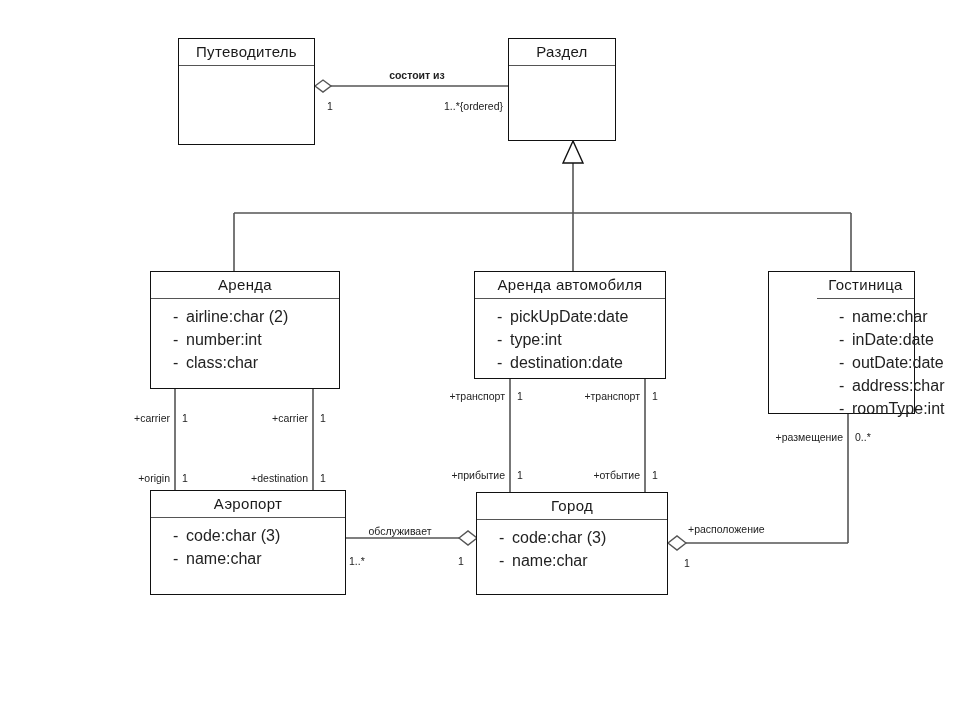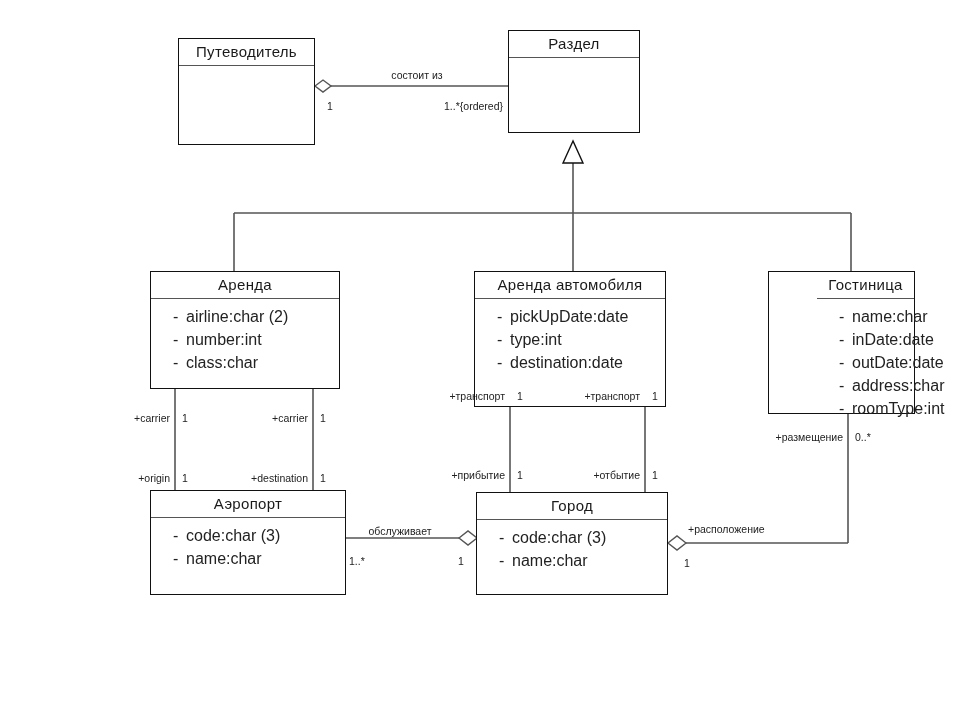--- a/index.html
+++ b/index.html
@@ -82,35 +82,35 @@
       <line x1="848" y1="543" x2="686" y2="543"></line>
       <polygon points="686,543 677,536 668,543 677,550" fill="#ffffff" stroke="#555555" stroke-width="1.4"></polygon>
     </g>
   </svg>
 
   <div class="uml-class" style="left:178px;top:38px;width:137px;height:107px;">
     <div class="uml-name">Путеводитель</div>
     <div class="uml-attrs"></div>
   </div>
 
-  <div class="uml-class" style="left:508px;top:30px;width:132px;height:103px;">
+  <div class="uml-class" style="left:508px;top:38px;width:108px;height:103px;">
     <div class="uml-name">Раздел</div>
     <div class="uml-attrs"></div>
   </div>
 
   <div class="uml-class" style="left:150px;top:271px;width:190px;height:118px;">
     <div class="uml-name">Аренда</div>
     <div class="uml-attrs">
       <div class="uml-attr"><span class="dash">-</span><span>airline:char (2)</span></div>
       <div class="uml-attr"><span class="dash">-</span><span>number:int</span></div>
       <div class="uml-attr"><span class="dash">-</span><span>class:char</span></div>
     </div>
   </div>
 
-  <div class="uml-class" style="left:474px;top:271px;width:192px;height:136px;">
+  <div class="uml-class" style="left:474px;top:271px;width:192px;height:108px;">
     <div class="uml-name">Аренда автомобиля</div>
     <div class="uml-attrs">
       <div class="uml-attr"><span class="dash">-</span><span>pickUpDate:date</span></div>
       <div class="uml-attr"><span class="dash">-</span><span>type:int</span></div>
       <div class="uml-attr"><span class="dash">-</span><span>destination:date</span></div>
     </div>
   </div>
 
   <div class="uml-class" style="left:768px;top:271px;width:147px;height:143px;padding-left:48px;">
     <div class="uml-name">Гостиница</div>
@@ -132,21 +132,21 @@
   </div>
 
   <div class="uml-class" style="left:476px;top:492px;width:192px;height:103px;">
     <div class="uml-name">Город</div>
     <div class="uml-attrs">
       <div class="uml-attr"><span class="dash">-</span><span>code:char (3)</span></div>
       <div class="uml-attr"><span class="dash">-</span><span>name:char</span></div>
     </div>
   </div>
 
-  <div class="lbl c" style="left:417px;top:70px;">состоит  из</div>
+  <div class="lbl c" style="left:417px;top:70px;font-weight:bold;">состоит  из</div>
   <div class="lbl" style="left:327px;top:101px;">1</div>
   <div class="lbl r" style="left:503px;top:101px;">1..*{ordered}</div>
 
   <div class="lbl r" style="left:170px;top:413px;">+carrier</div>
   <div class="lbl" style="left:182px;top:413px;">1</div>
   <div class="lbl r" style="left:308px;top:413px;">+carrier</div>
   <div class="lbl" style="left:320px;top:413px;">1</div>
 
   <div class="lbl r" style="left:170px;top:473px;">+origin</div>
   <div class="lbl" style="left:182px;top:473px;">1</div>

